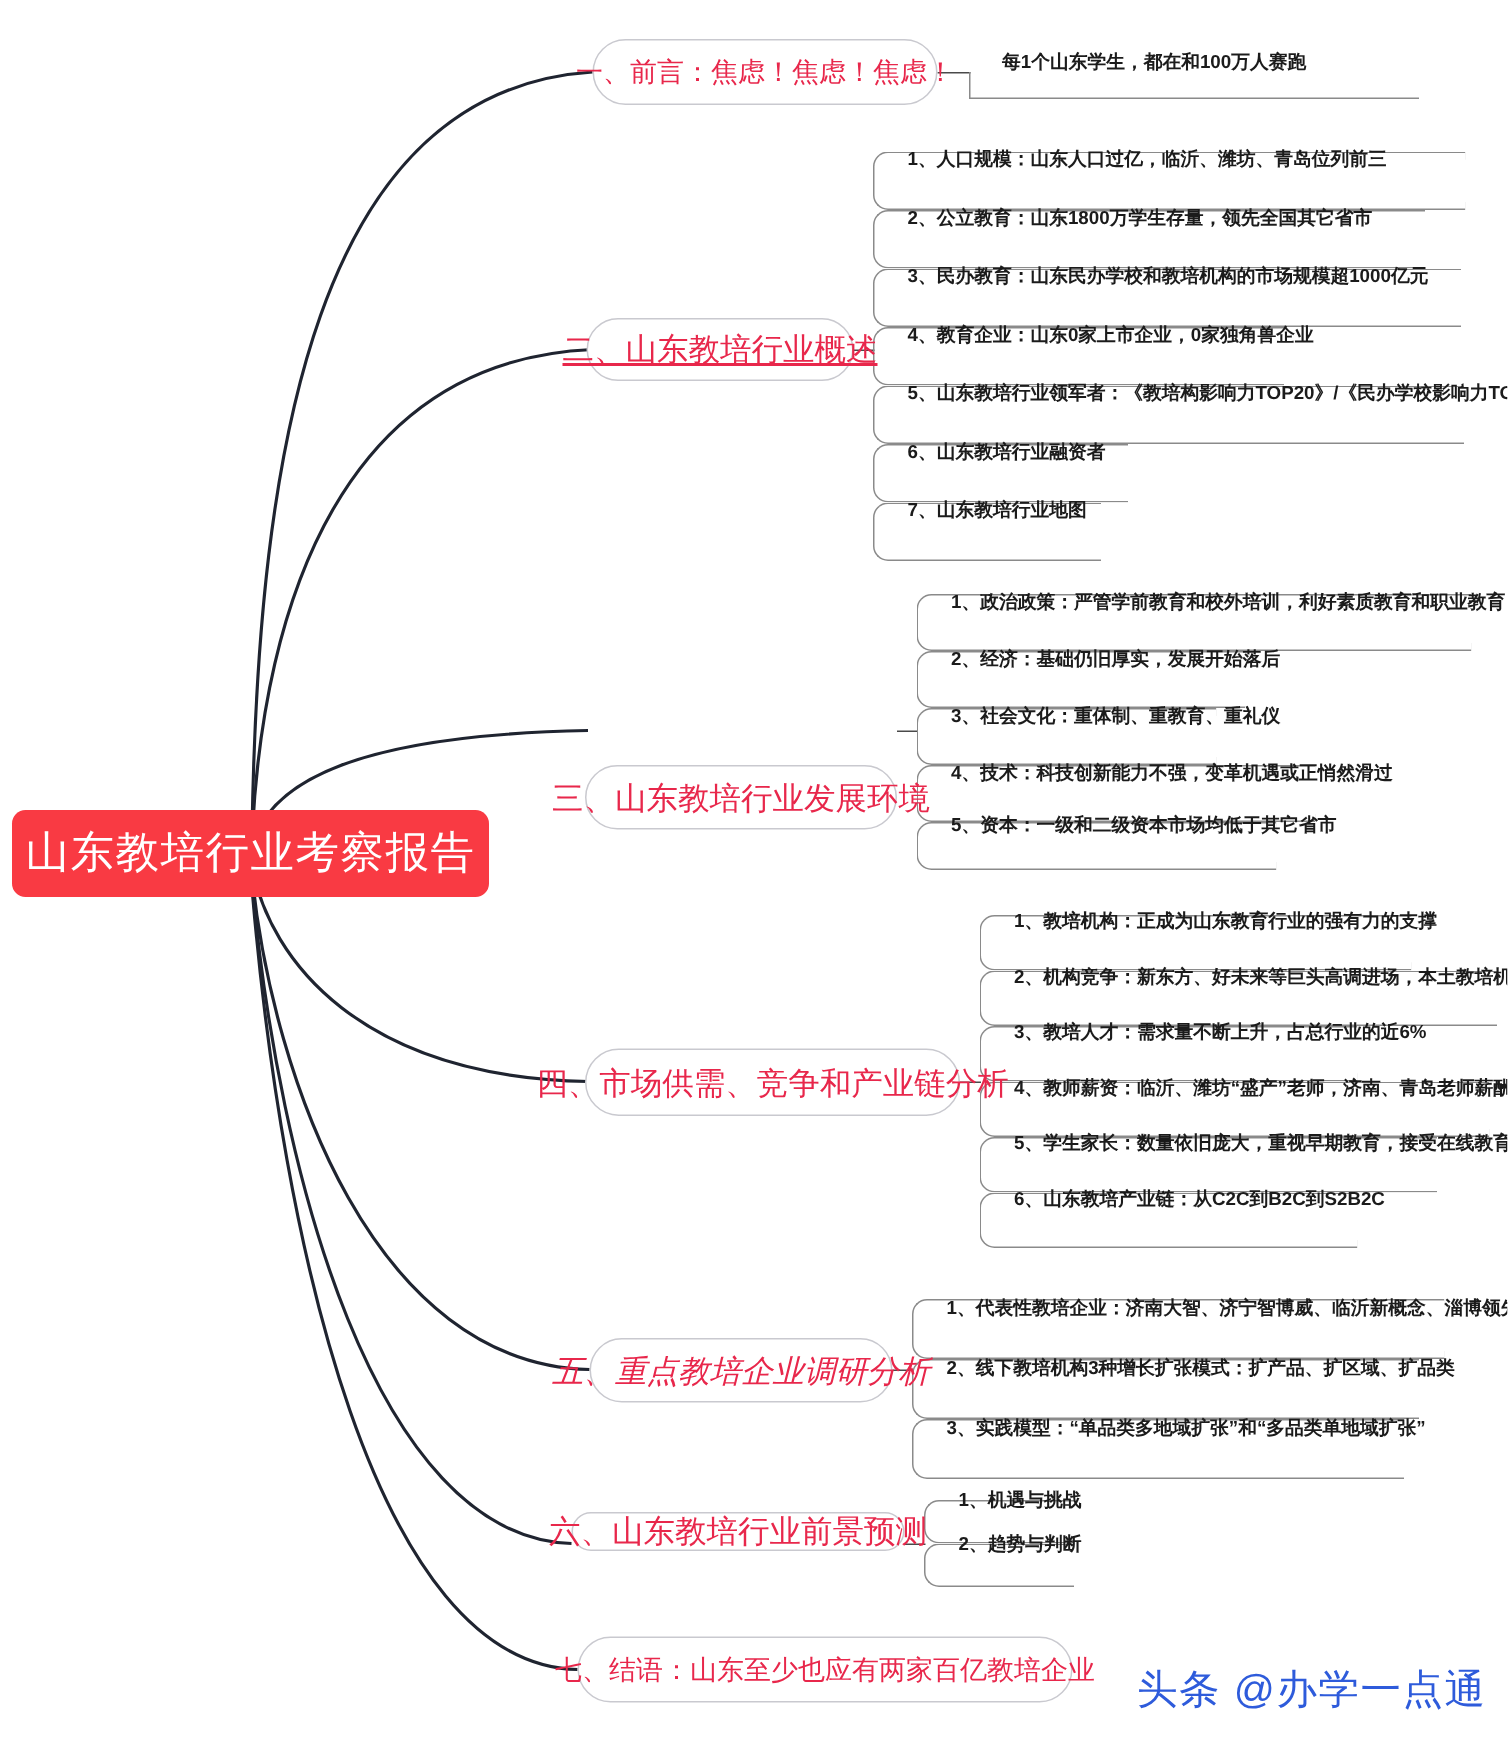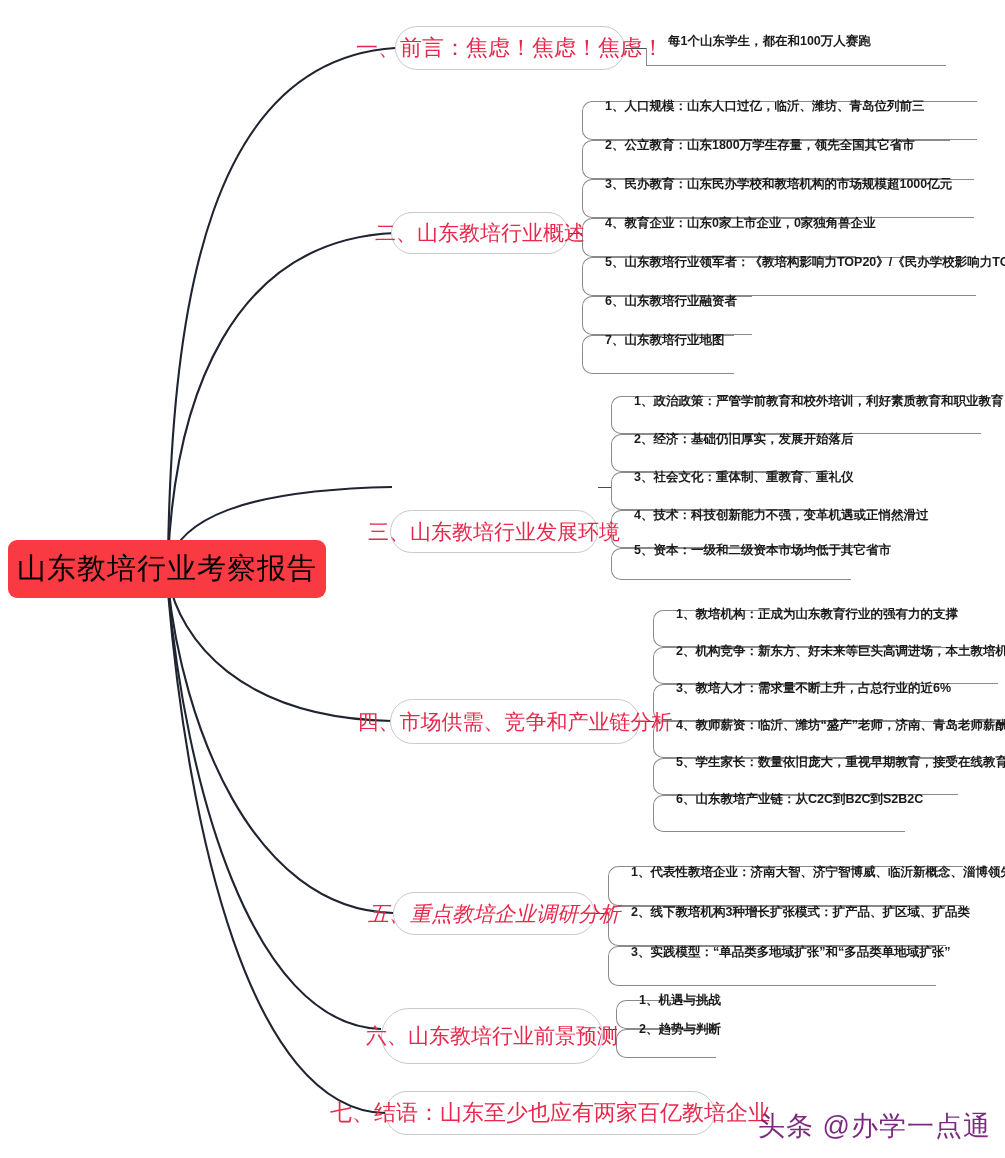--- a/index.html
+++ b/index.html
@@ -31,41 +31,41 @@
     position: absolute;
     left: 8px;
     top: 540px;
     width: 318px;
     height: 58px;
     background: #f93a43;
     border-radius: 9px;
     display: flex;
     align-items: center;
     justify-content: center;
-    color: #000000;
+    color: #ffffff;
     font-size: 29px;
     letter-spacing: 1px;
     z-index: 5;
   }
 
   
   .branch-node {
     position: absolute;
     box-sizing: border-box;
     border: 1.3px solid #c9c9cf;
     border-radius: 999px;
     background: #ffffff;
     display: flex;
     align-items: center;
     justify-content: center;
     color: #e8274b;
     white-space: nowrap;
     z-index: 4;
   }
-  .branch-node.big { font-size: 22px; }
+  .branch-node.big { font-size: 18px; }
   .branch-node.mid { font-size: 21px; }
 
   
   .sub-group {
     position: absolute;
     z-index: 3;
   }
   .sub-item {
     position: relative;
     box-sizing: border-box;
@@ -107,21 +107,21 @@
     background: #4a4a4a;
     z-index: 2;
   }
 
   
   .watermark {
     position: absolute;
     right: 14px;
     bottom: 14px;
     font-size: 27px;
-    color: #701a75;
+    color: #1d4ed8;
     letter-spacing: 1px;
     opacity: 0.92;
     z-index: 6;
     white-space: nowrap;
   }
 </style>
 </head>
 <body>
 
 <div id="canvas">
@@ -146,21 +146,21 @@
     <span>一、前言：焦虑！焦虑！焦虑！</span>
   </div>
   <div class="stub" style="left:625px; top:48px; width:22px;"></div>
   <div class="trunk" style="left:646px; top:48px; height:18px;"></div>
   <div class="sub-group" style="left:646px; top:32px; width:300px;">
     <div class="sub-item plain" style="width:300px; height:34px;">
       <span class="txt">每1个山东学生，都在和100万人赛跑</span>
     </div>
   </div>
 
-  <div class="branch-node mid" style="left:391px; top:212px; width:178px; height:42px;">
+  <div class="branch-node mid" style="left:391px; top:212px; width:178px; height:42px;text-decoration:underline;">
     <span>二、山东教培行业概述</span>
   </div>
   <div class="stub" style="left:569px; top:233px; width:14px;"></div>
   <div class="sub-group" style="left:582px; top:101px; width:395px;">
     <div class="sub-item" style="width:395px; height:39px;">
       <span class="txt">1、人口规模：山东人口过亿，临沂、潍坊、青岛位列前三</span>
     </div>
     <div class="sub-item" style="width:368px; height:39px;padding-left:22px;">
       <span class="txt">2、公立教育：山东1800万学生存量，领先全国其它省市</span>
     </div>
@@ -237,21 +237,21 @@
       <span class="txt">1、代表性教培企业：济南大智、济宁智博威、临沂新概念、淄博领先</span>
     </div>
     <div class="sub-item" style="width:338px; height:40px;">
       <span class="txt">2、线下教培机构3种增长扩张模式：扩产品、扩区域、扩品类</span>
     </div>
     <div class="sub-item" style="width:328px; height:40px;">
       <span class="txt">3、实践模型：“单品类多地域扩张”和“多品类单地域扩张”</span>
     </div>
   </div>
 
-  <div class="branch-node mid" style="left:381px; top:1008px; width:222px; height:56px;font-family:Liberation Serif, serif;">
+  <div class="branch-node mid" style="left:381px; top:1008px; width:222px; height:26px;font-family:Liberation Serif, serif;">
     <span>六、山东教培行业前景预测</span>
   </div>
   <div class="stub" style="left:603px; top:1029px; width:14px;"></div>
   <div class="sub-group" style="left:616px; top:1000px; width:100px;">
     <div class="sub-item" style="width:100px; height:29px;">
       <span class="txt">1、机遇与挑战</span>
     </div>
     <div class="sub-item" style="width:100px; height:29px;">
       <span class="txt">2、趋势与判断</span>
     </div>

